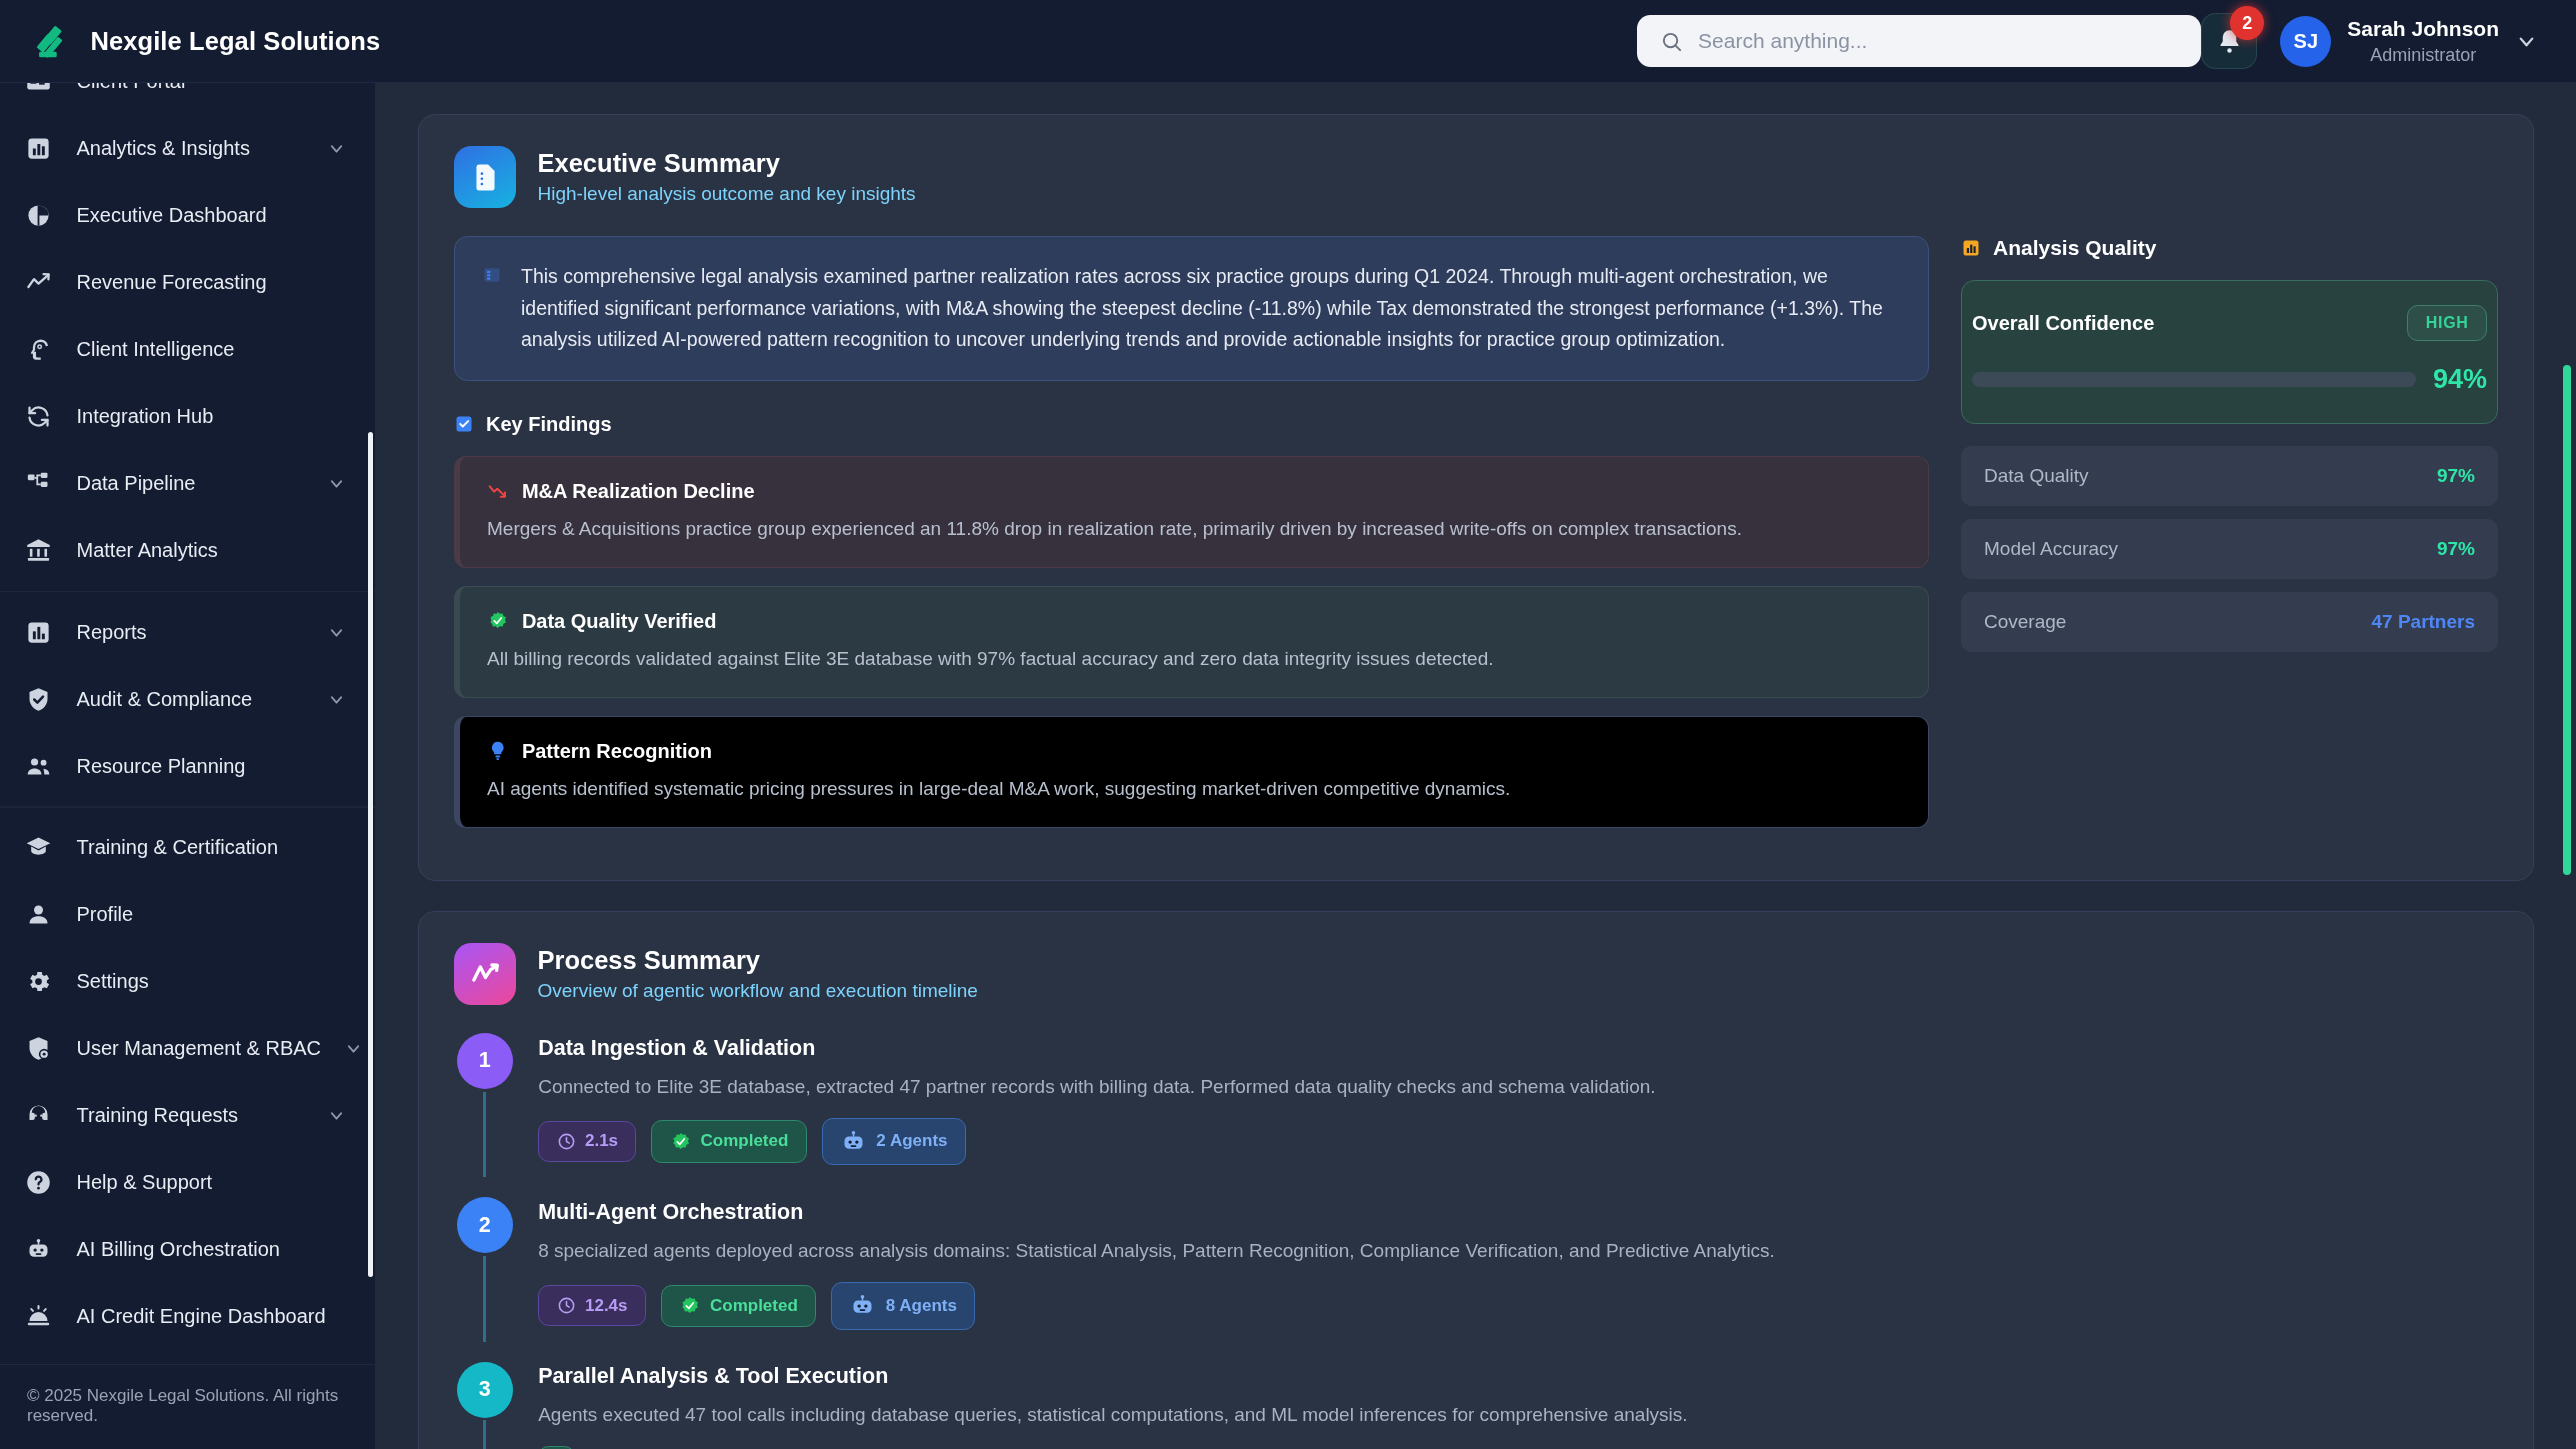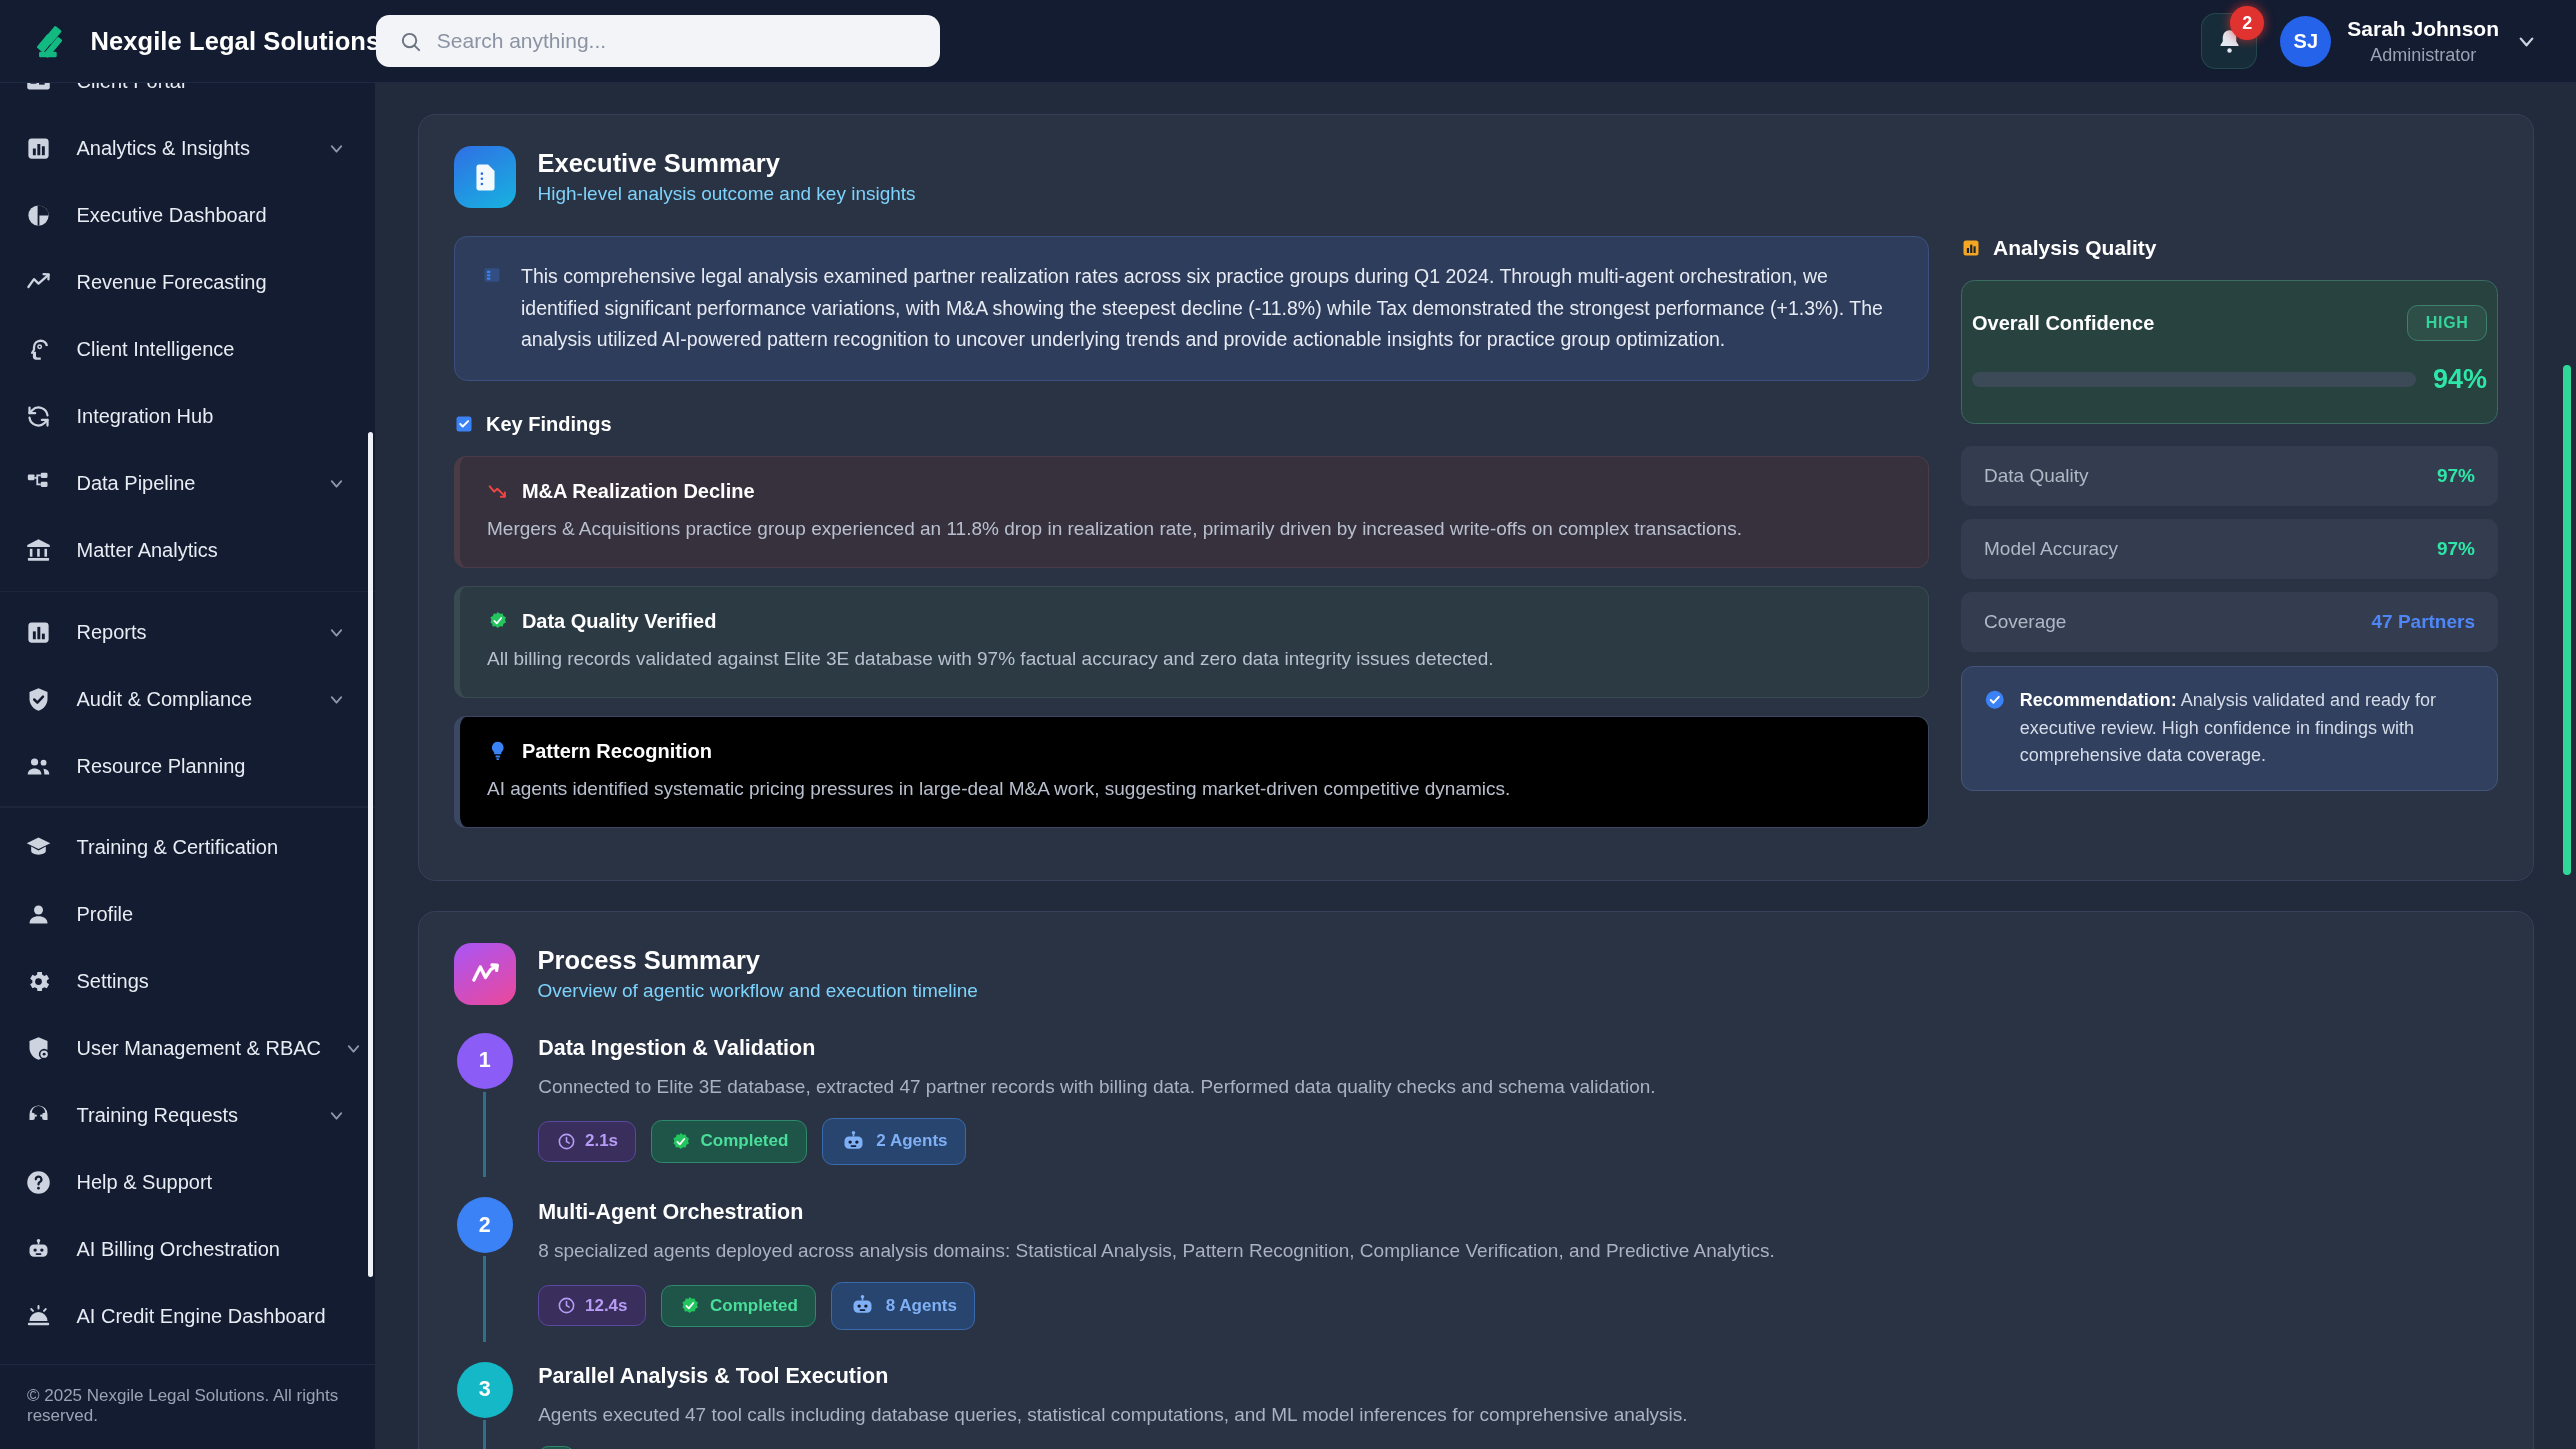--- a/index.html
+++ b/index.html
@@ -16,21 +16,21 @@
     height: 83px; min-height: 83px;
     background: #131c31;
     border-bottom: 1.3px solid #1e2a44;
     display: flex; align-items: center;
     position: relative; z-index: 40;
   }
   .brand { display: flex; align-items: center; gap: 17.4px; padding-left: 35px; width: 376px; }
   .brand-logo { width: 38px; height: 38px; position: relative; flex: none; }
   .brand-title { font-size: 25.5px; font-weight: bold; color: #ffffff; letter-spacing: 0.1px; white-space: nowrap; }
 
-  .search-wrap { flex: 1; display: flex; justify-content: flex-start; }
+  .search-wrap { flex: 1; display: flex; justify-content: flex-end; }
   .search-box {
     width: 564px; height: 52px; background: #f2f4f7; border-radius: 13.4px;
     display: flex; align-items: center; gap: 14.8px; padding: 0 23px;
   }
   .search-input {
     border: none; outline: none; background: transparent;
     font-family: "Liberation Sans", sans-serif; font-size: 21px; color: #3a4354; width: 100%;
   }
   .search-input::placeholder { color: #8b93a3; }
 
@@ -628,31 +628,20 @@
   <div class="aq-metric">
     <span class="aq-metric-label">Model Accuracy</span>
     <span class="aq-metric-val val-green">97%</span>
   </div>
   <div class="aq-metric">
     <span class="aq-metric-label">Coverage</span>
     <span class="aq-metric-val val-blue">47 Partners</span>
   </div>
               </div>
 
-            <div class="aq-rec">
-              <span style="flex:none;margin-top:2.7px;">
-                <svg width="21.5" height="21.5" viewBox="0 0 24 24">
-                  <circle cx="12" cy="12" r="10" fill="#3b82f6"></circle>
-                  <polyline points="7.5 12.3 10.6 15.3 16.5 8.8" fill="none" stroke="#fff" stroke-width="2.2" stroke-linecap="round" stroke-linejoin="round"></polyline>
-                </svg>
-              </span>
-              <div class="aq-rec-text">
-                <b>Recommendation:</b><span> Analysis validated and ready for executive review. High confidence in findings with comprehensive data coverage.</span>
-              </div>
-            </div>
           </div>
         </div>
       </div>
 
       <div class="card">
         <div class="card-head">
           <span class="card-icon icon-proc">
             <svg width="31" height="31" viewBox="0 0 24 24" fill="none" stroke="#ffffff" stroke-width="2.6" stroke-linecap="round" stroke-linejoin="round">
               <polyline points="3 17 8 7 12 15 16 9 21 6"></polyline>
               <polyline points="17 5.4 21 5.6 20.6 9.6"></polyline>

